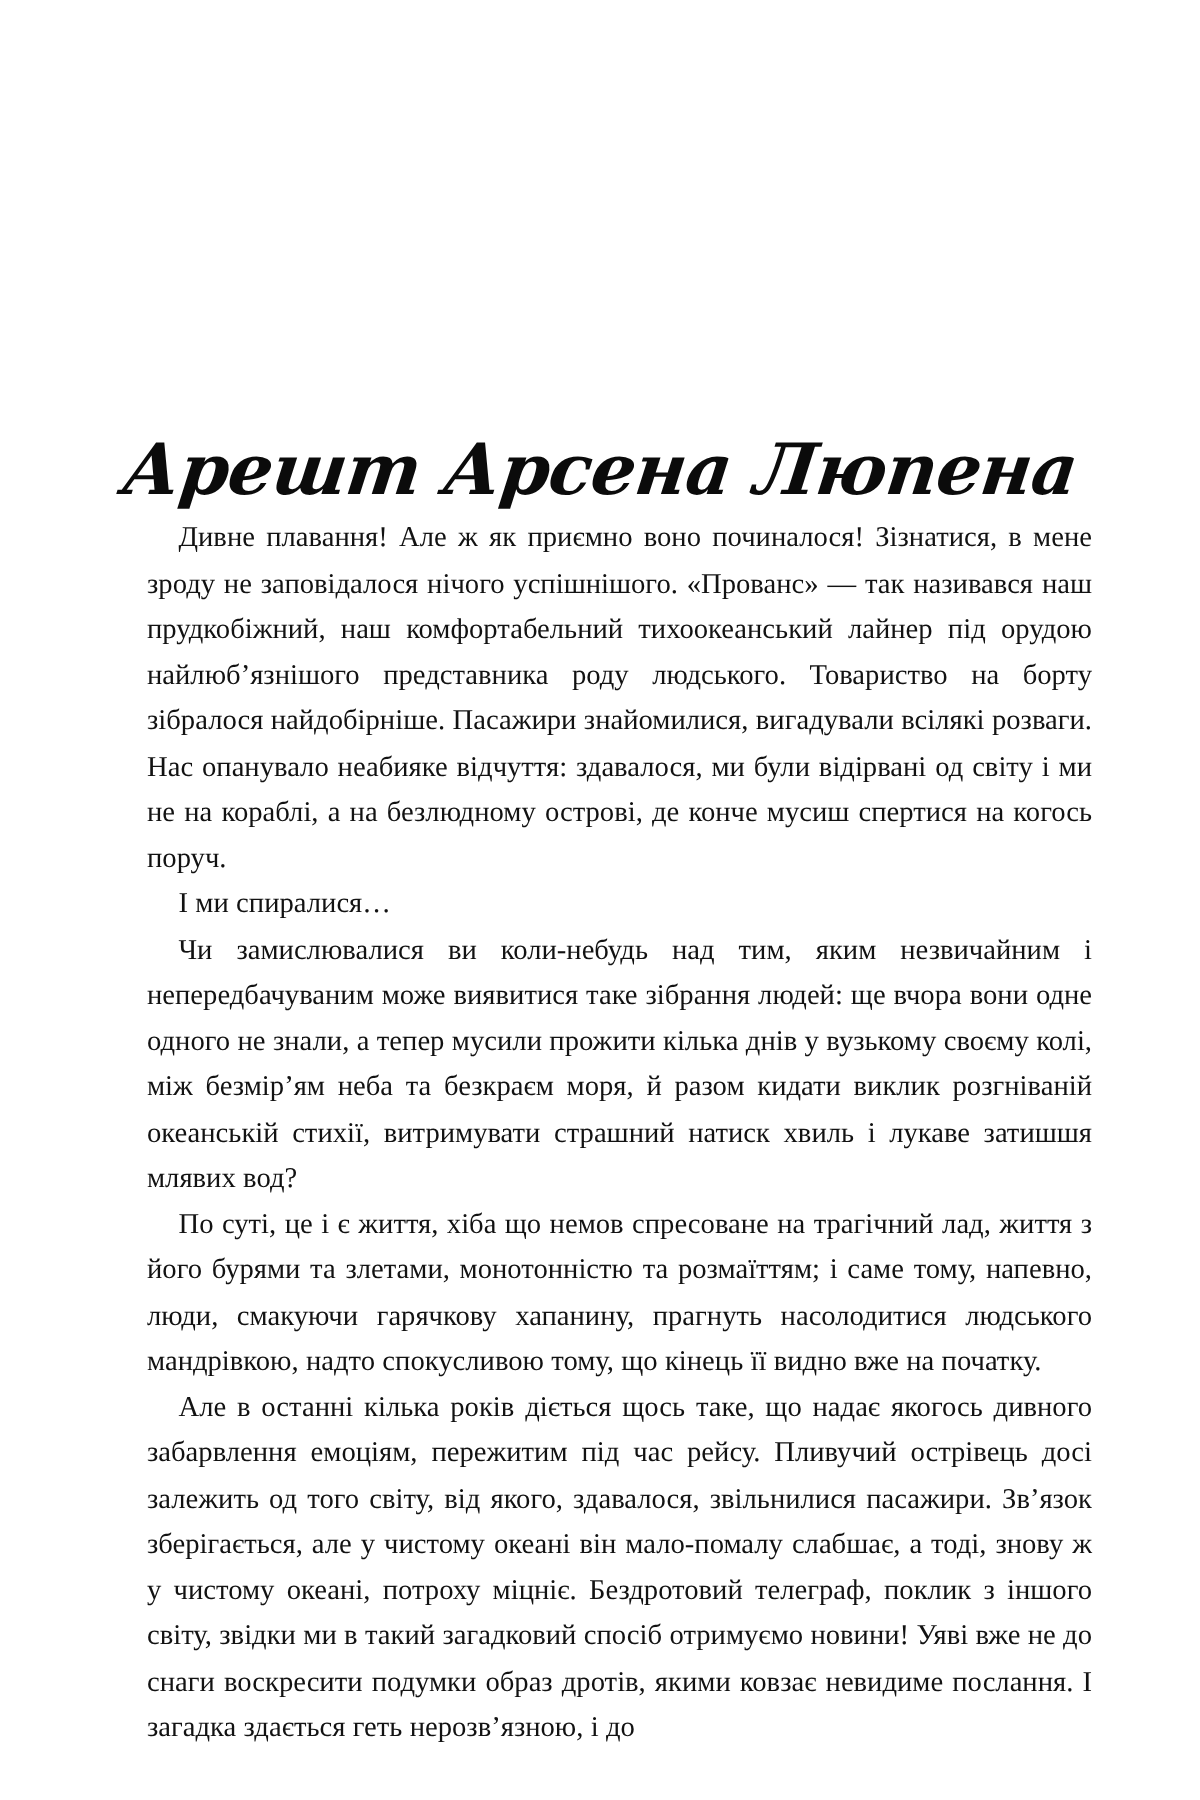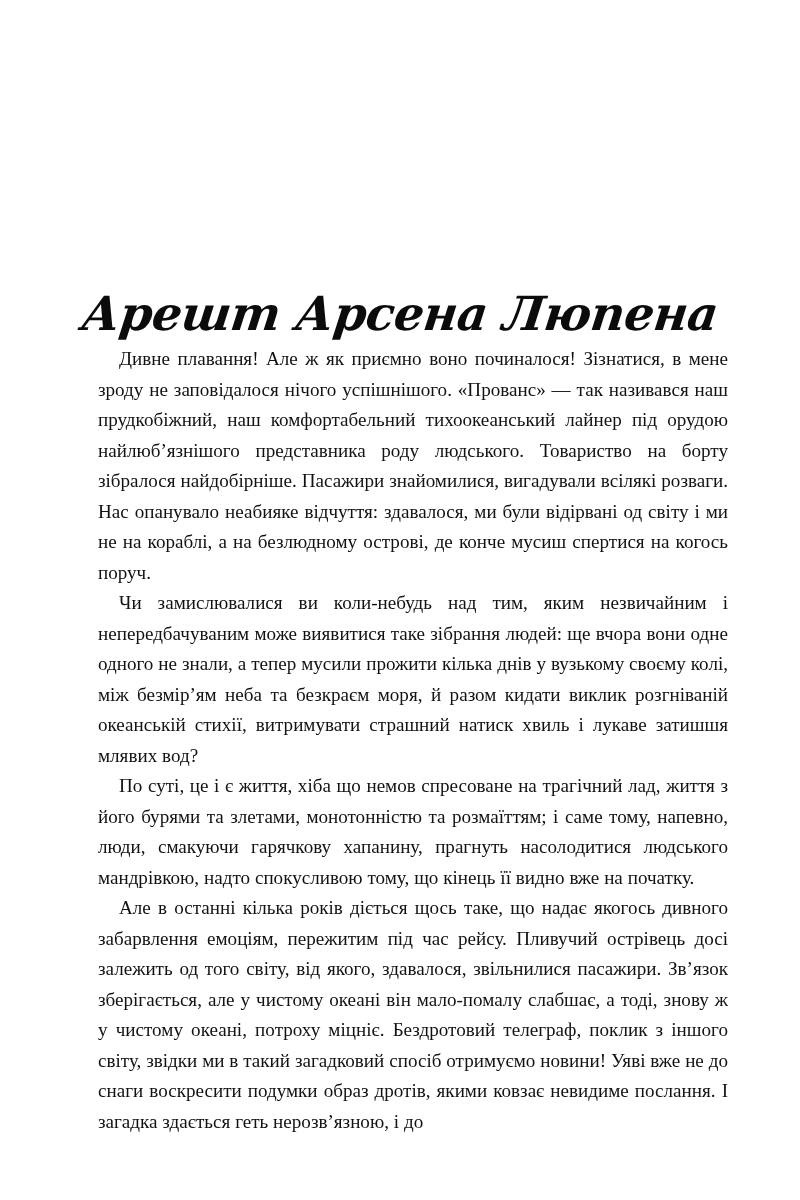--- a/index.html
+++ b/index.html
@@ -61,18 +61,19 @@
 </style>
 </head>
 <body>
 
 <div class="page">
 
   <h1 class="chapter-title">Арешт Арсена Люпена</h1>
 
   <div class="body-block">
     <p class="para">Дивне плавання! Але ж як приємно воно починалося! Зізнатися, в мене зроду не заповідалося нічого успішнішого. «Прованс» — так називався наш прудкобіжний, наш комфортабельний тихоокеанський лайнер під орудою найлюб’язнішого представника роду людського. Товариство на борту зібралося найдобірніше. Пасажири знайомилися, вигадували всілякі розваги. Нас опанувало неабияке відчуття: здавалося, ми були відірвані од світу і ми не на кораблі, а на безлюдному острові, де конче мусиш спертися на когось поруч.</p>
+    <p class="para">І ми спиралися…</p>
     <p class="para">Чи замислювалися ви коли-небудь над тим, яким незвичайним і непередбачуваним може виявитися таке зібрання людей: ще вчора вони одне одного не знали, а тепер мусили прожити кілька днів у вузькому своєму колі, між безмір’ям неба та безкраєм моря, й разом кидати виклик розгніваній океанській стихії, витримувати страшний натиск хвиль і лукаве затишшя млявих вод?</p>
     <p class="para">По суті, це і є життя, хіба що немов спресоване на трагічний лад, життя з його бурями та злетами, монотонністю та розмаїттям; і саме тому, напевно, люди, смакуючи гарячкову хапанину, прагнуть насолодитися людського мандрівкою, надто спокусливою тому, що кінець її видно вже на початку.</p>
     <p class="para last-open">Але в останні кілька років діється щось таке, що надає якогось дивного забарвлення емоціям, пережитим під час рейсу. Пливучий острівець досі залежить од того світу, від якого, здавалося, звільнилися пасажири. Зв’язок зберігається, але у чистому океані він мало-помалу слабшає, а тоді, знову ж у чистому океані, потроху міцніє. Бездротовий телеграф, поклик з іншого світу, звідки ми в такий загадковий спосіб отримуємо новини! Уяві вже не до снаги воскресити подумки образ дротів, якими ковзає невидиме послання. І загадка здається геть нерозв’язною, і до</p>
   </div>
 
 </div>
 
 </body></html>

